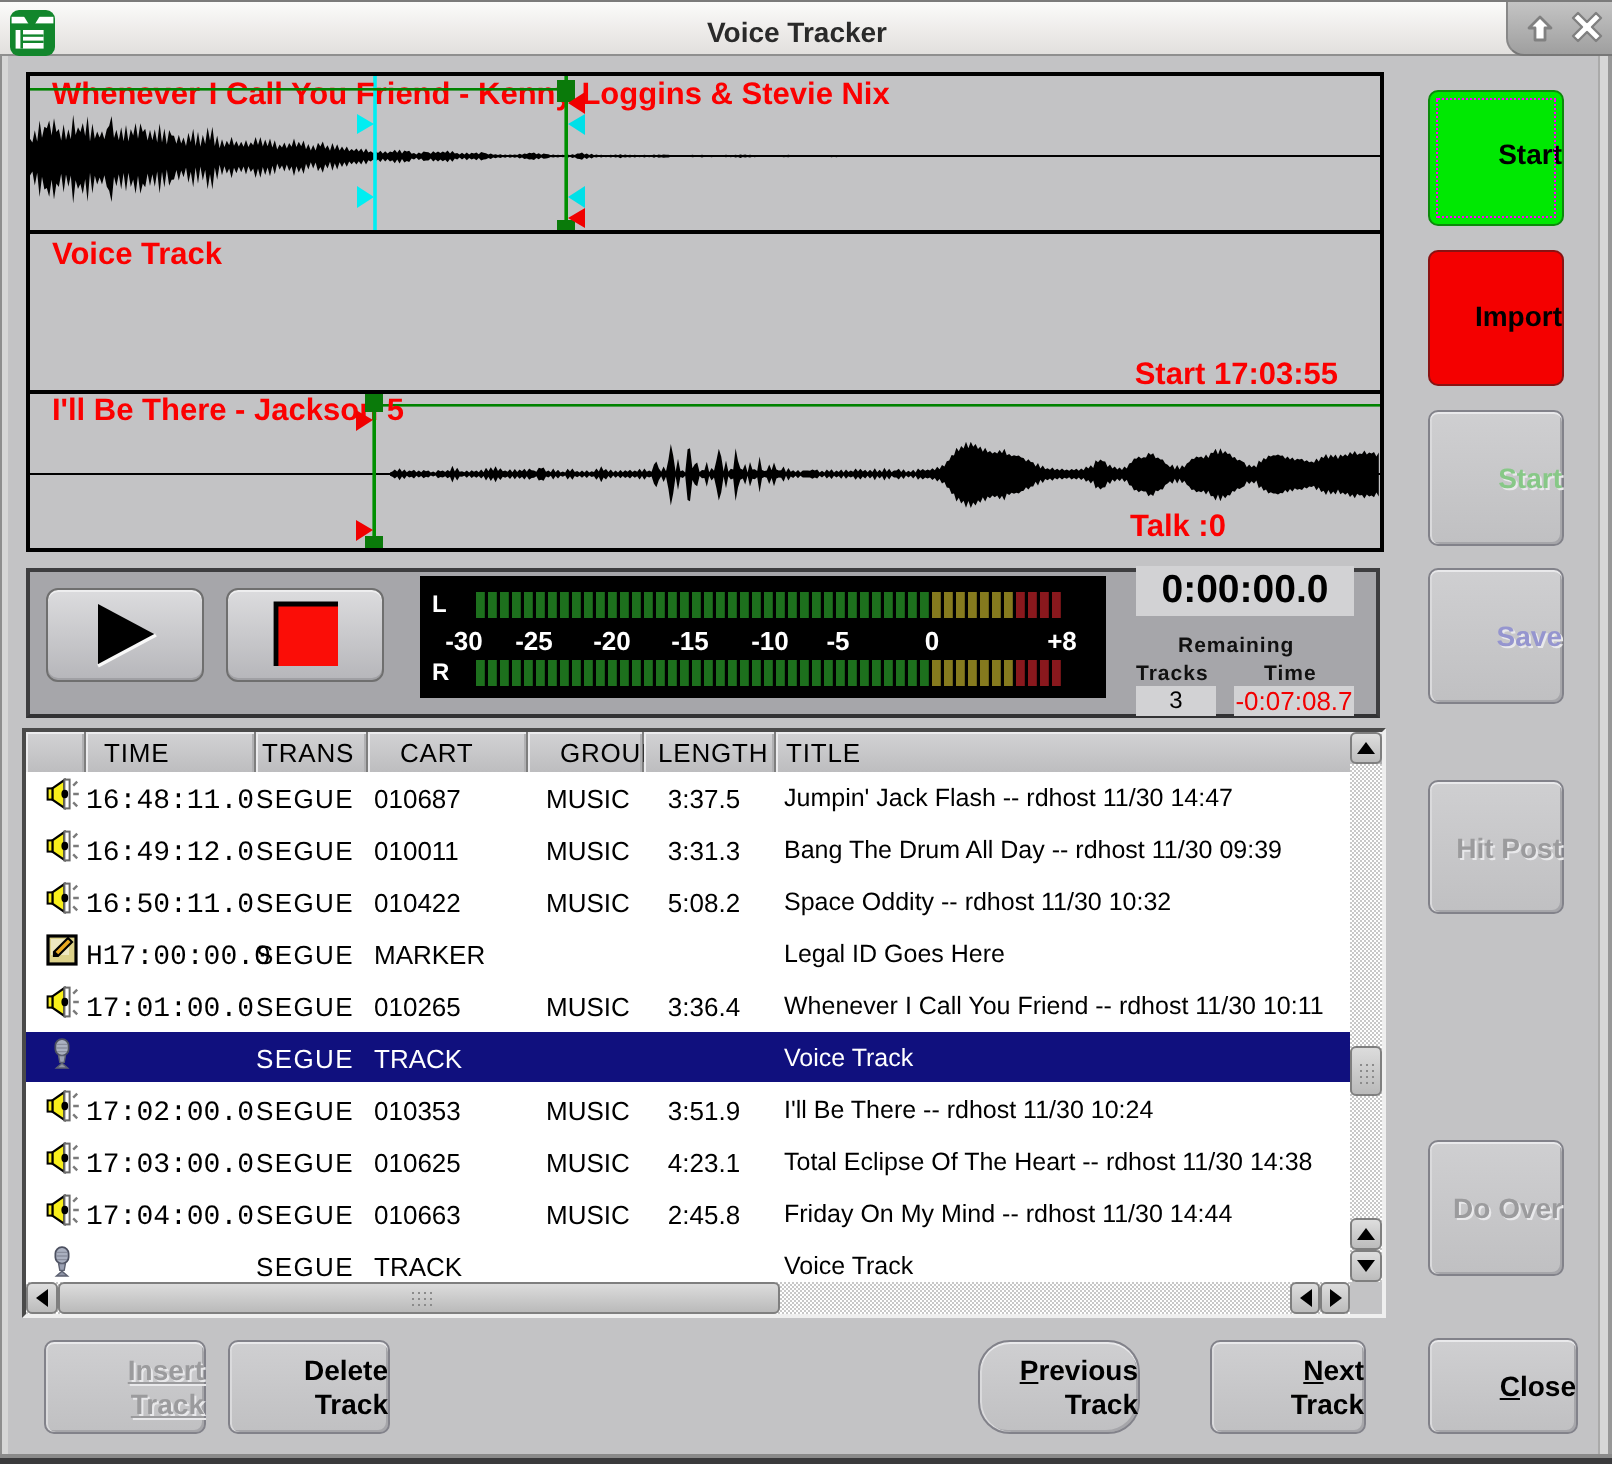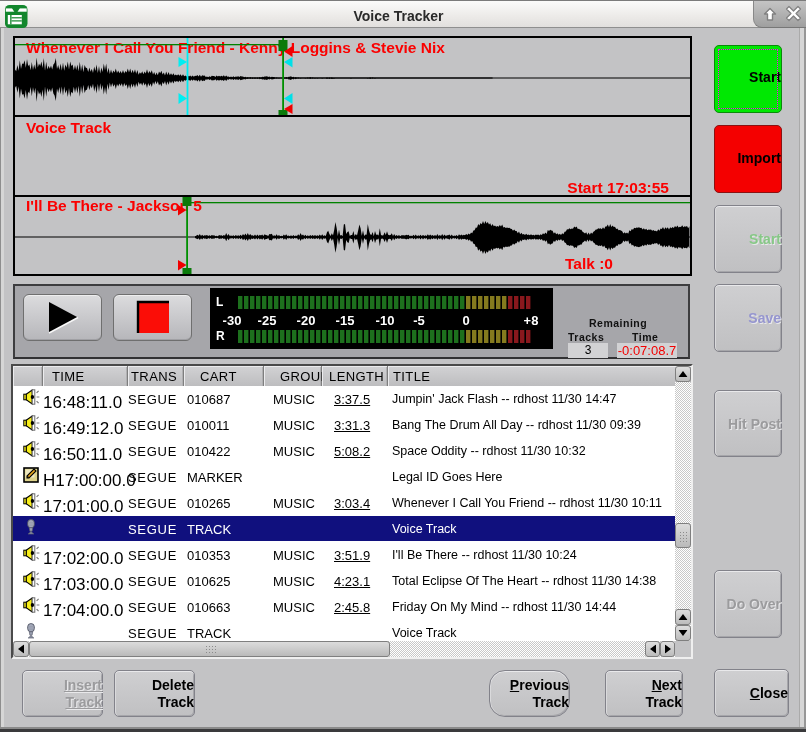--- a/index.html
+++ b/index.html
@@ -27,25 +27,25 @@
 
 #tbl{position:absolute;left:11px;top:364px;width:682px;height:295px;background:#fff;
  border:2px solid; border-color:#4a4a4a #efefef #efefef #4a4a4a;}
 #thead{position:absolute;left:0;top:0;width:678px;height:22px;background:#c6c6c8;border-bottom:1px solid #828282;}
 .hc{position:absolute;top:0;height:21px;letter-spacing:0.4px;border-right:1px solid #7e7e7e;box-shadow:inset 1px 1px 0 #ececee, inset -1px 0 0 #b0b0b2;
  font-size:13px;color:#000;line-height:21px;padding-left:5px;background:linear-gradient(#d2d2d4,#bcbcbe);}
 .trow{position:absolute;left:0;width:662px;height:25px;font-size:13px;color:#000;background:#fff;}
 .trow.sel{background:#10107e;color:#fff;}
 .trow span{position:absolute;top:6px;white-space:nowrap;}
 .ticon{left:10px;top:3px !important;}
-.c-time{left:30px;width:72px;text-align:left;font-size:17px;top:7px !important;}
+.c-time{left:30px;width:72px;text-align:left;font-size:14px;top:7px !important;font-family:Liberation Mono, monospace;}
 .c-trans{left:115px;letter-spacing:0.7px;}
 .c-cart{left:174px;}
 .c-grp{left:260px;}
-.c-len{left:321px;width:60px;text-align:left;text-decoration:underline;}
+.c-len{left:309px;width:60px;text-align:center;}
 .c-title{left:379px;font-size:12.5px;}
 
 .sbtn{position:absolute;border:1px solid #7f7f7f;border-radius:3px;background:linear-gradient(#dedede,#bcbcbc);}
 .sbtn svg{position:absolute;left:50%;top:50%;transform:translate(-50%,-50%);}
 .hatch{position:absolute;background:#fff;background-image:linear-gradient(45deg,#c8c8c8 25%,transparent 25%,transparent 75%,#c8c8c8 75%),linear-gradient(45deg,#c8c8c8 25%,transparent 25%,transparent 75%,#c8c8c8 75%);background-size:2px 2px;background-position:0 0,1px 1px;}
 .thumb{position:absolute;border:1px solid #7f7f7f;border-radius:3px;background:linear-gradient(#dcdcdc,#bababa);}
 .dots{position:absolute;background-image:radial-gradient(#8b8b8b 26%,rgba(0,0,0,0) 30%);background-size:3px 3px;}
 
 .btn{position:absolute;border:1px solid #82828a;border-radius:5px;color:#000;
  background:linear-gradient(#cfcfd1,#c0c0c2);box-shadow:inset 0 1px 0 #e9e9eb, inset 1px 0 0 #dadadc, inset -1px -1px 0 #a6a6aa;
@@ -237,20 +237,21 @@
      <text x="22" y="37">-30</text>
           <text x="57" y="37">-25</text>
           <text x="96" y="37">-20</text>
      <text x="135" y="37">-15</text>
           <text x="175" y="37">-10</text>
           <text x="209" y="37">-5</text>
      <text x="256" y="37">0</text>
           <text x="321" y="37">+8</text>
    </g>
  </svg></div>
+ <div id="timebox">0:00:00.0</div>
  <div class="dlab" style="left:574px;top:31px;">Remaining</div>
  <div class="dlab" style="left:553px;top:45px;">Tracks</div>
  <div class="dlab" style="left:617px;top:45px;">Time</div>
  <div class="dbox" style="left:553px;width:40px;">3</div>
  <div class="dbox" style="left:602px;width:60px;color:#f20000;font-size:13px;">-0:07:08.7</div>
 </div>
 
 <div id="tbl">
  <div id="thead">
   <div class="hc" style="left:0;width:30px;"></div>
@@ -326,21 +327,21 @@
             <polygon points="3.2,5.2 9.2,1 9.2,15 3.2,10.8" fill="#f8ef1b" stroke="#000" stroke-width="1.1"></polygon>
             <rect x="0.8" y="5.2" width="2.4" height="5.6" fill="#f8ef1b" stroke="#000" stroke-width="1"></rect>
             <rect x="9.2" y="0.8" width="2.6" height="14.4" fill="#fdfdfd" stroke="#6a6a6a" stroke-width="1"></rect>
             <ellipse cx="9.4" cy="8" rx="1.7" ry="2.1" fill="#000"></ellipse>
             <path d="M13.6 3.8 L15.6 1.8 M13.6 8 L16.4 8 M13.6 12.2 L15.6 14.2" stroke="#7a7a7a" stroke-width="1.2" fill="none"></path>
           </svg></span>
 <span class="c-time">17:01:00.0</span>
 <span class="c-trans">SEGUE</span>
 <span class="c-cart">010265</span>
 <span class="c-grp">MUSIC</span>
-<span class="c-len">3:03.4</span>
+<span class="c-len">3:36.4</span>
 <span class="c-title">Whenever I Call You Friend -- rdhost 11/30 10:11</span>
 </div>
       <div class="trow sel" style="top:150px">
 <span class="ticon"><svg width="16" height="17" viewBox="0 0 16 17">
             <rect x="4.7" y="0.6" width="6.6" height="8.2" rx="3.2" fill="#aab0c0" stroke="#4c5060" stroke-width="0.9"></rect>
             <path d="M5.5 3.2 h5 M5.2 5 h5.8 M5.5 6.8 h5" stroke="#8a8e9e" stroke-width="0.7"></path>
             <path d="M6.3 8.8 L6.9 12.2 L9.1 12.2 L9.7 8.8 Z" fill="#9aa0b2" stroke="#5c6070" stroke-width="0.7"></path>
             <path d="M5.2 15 L10.8 15 L8 12.6 Z" fill="#8d93a5" stroke="#5c6070" stroke-width="0.7"></path>
           </svg></span>
 <span class="c-time"></span>

